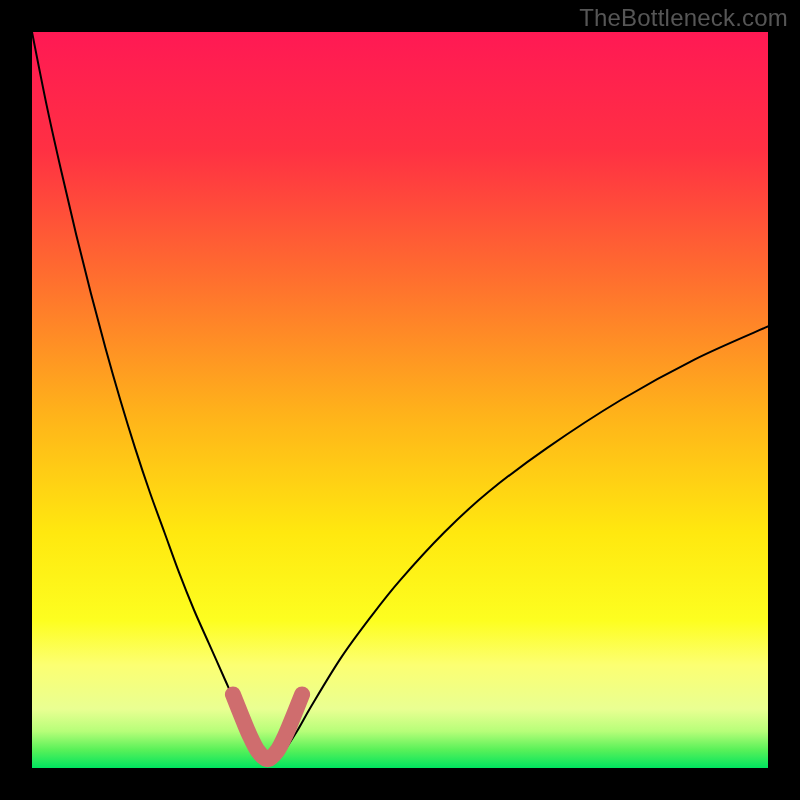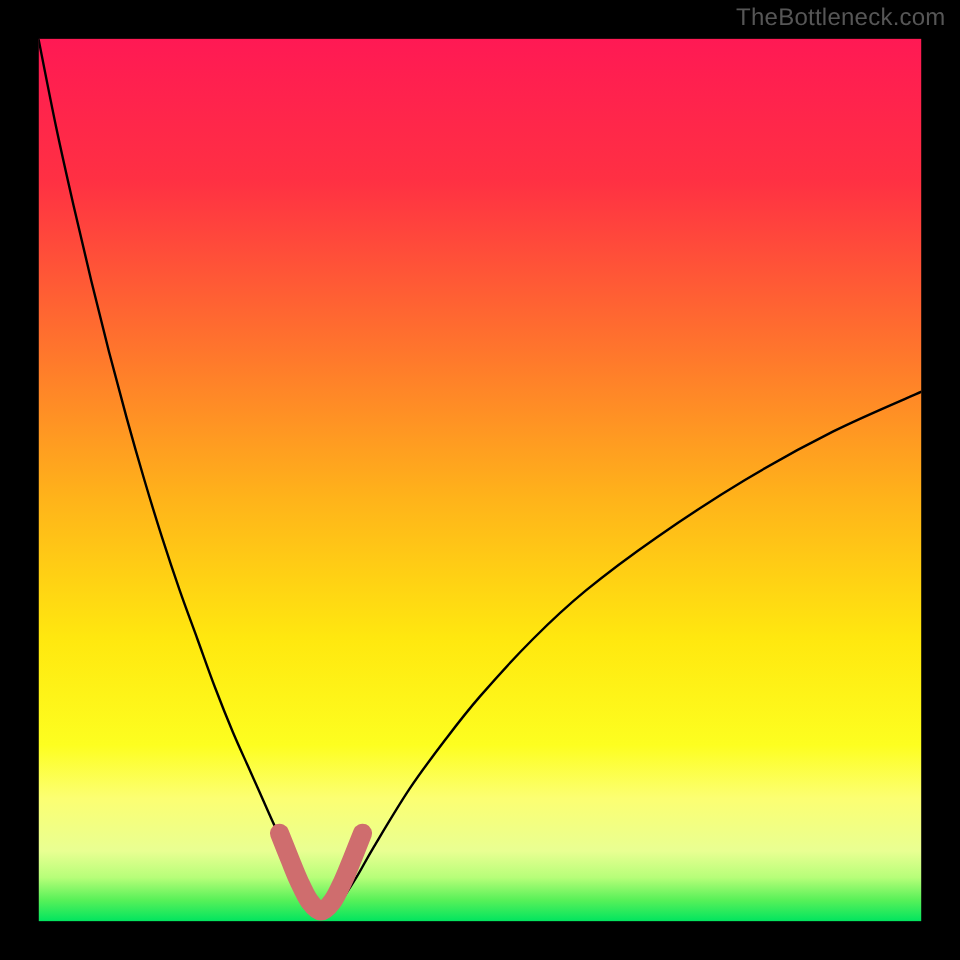--- a/index.html
+++ b/index.html
@@ -24,21 +24,21 @@
     top: 32px;
     width: 736px;
     height: 736px;
     overflow: hidden;
   }
   .watermark {
     position: absolute;
     top: 4px;
     right: 12px;
     font-family: Arial, Helvetica, sans-serif;
-    font-size: 20px;
+    font-size: 24px;
     font-weight: 500;
     color: #565656;
     letter-spacing: 0.2px;
   }
   svg { display: block; }
 </style>
 </head>
 <body>
 
 <div class="frame">

